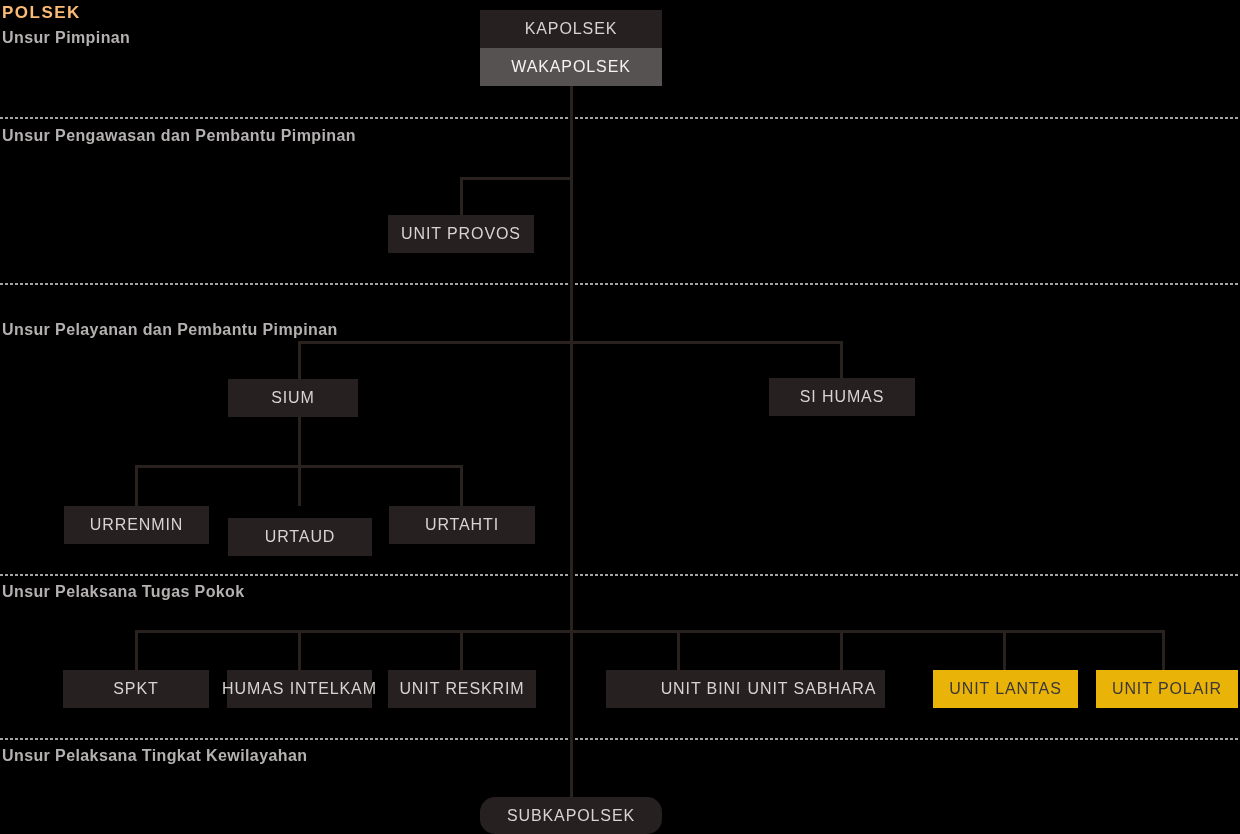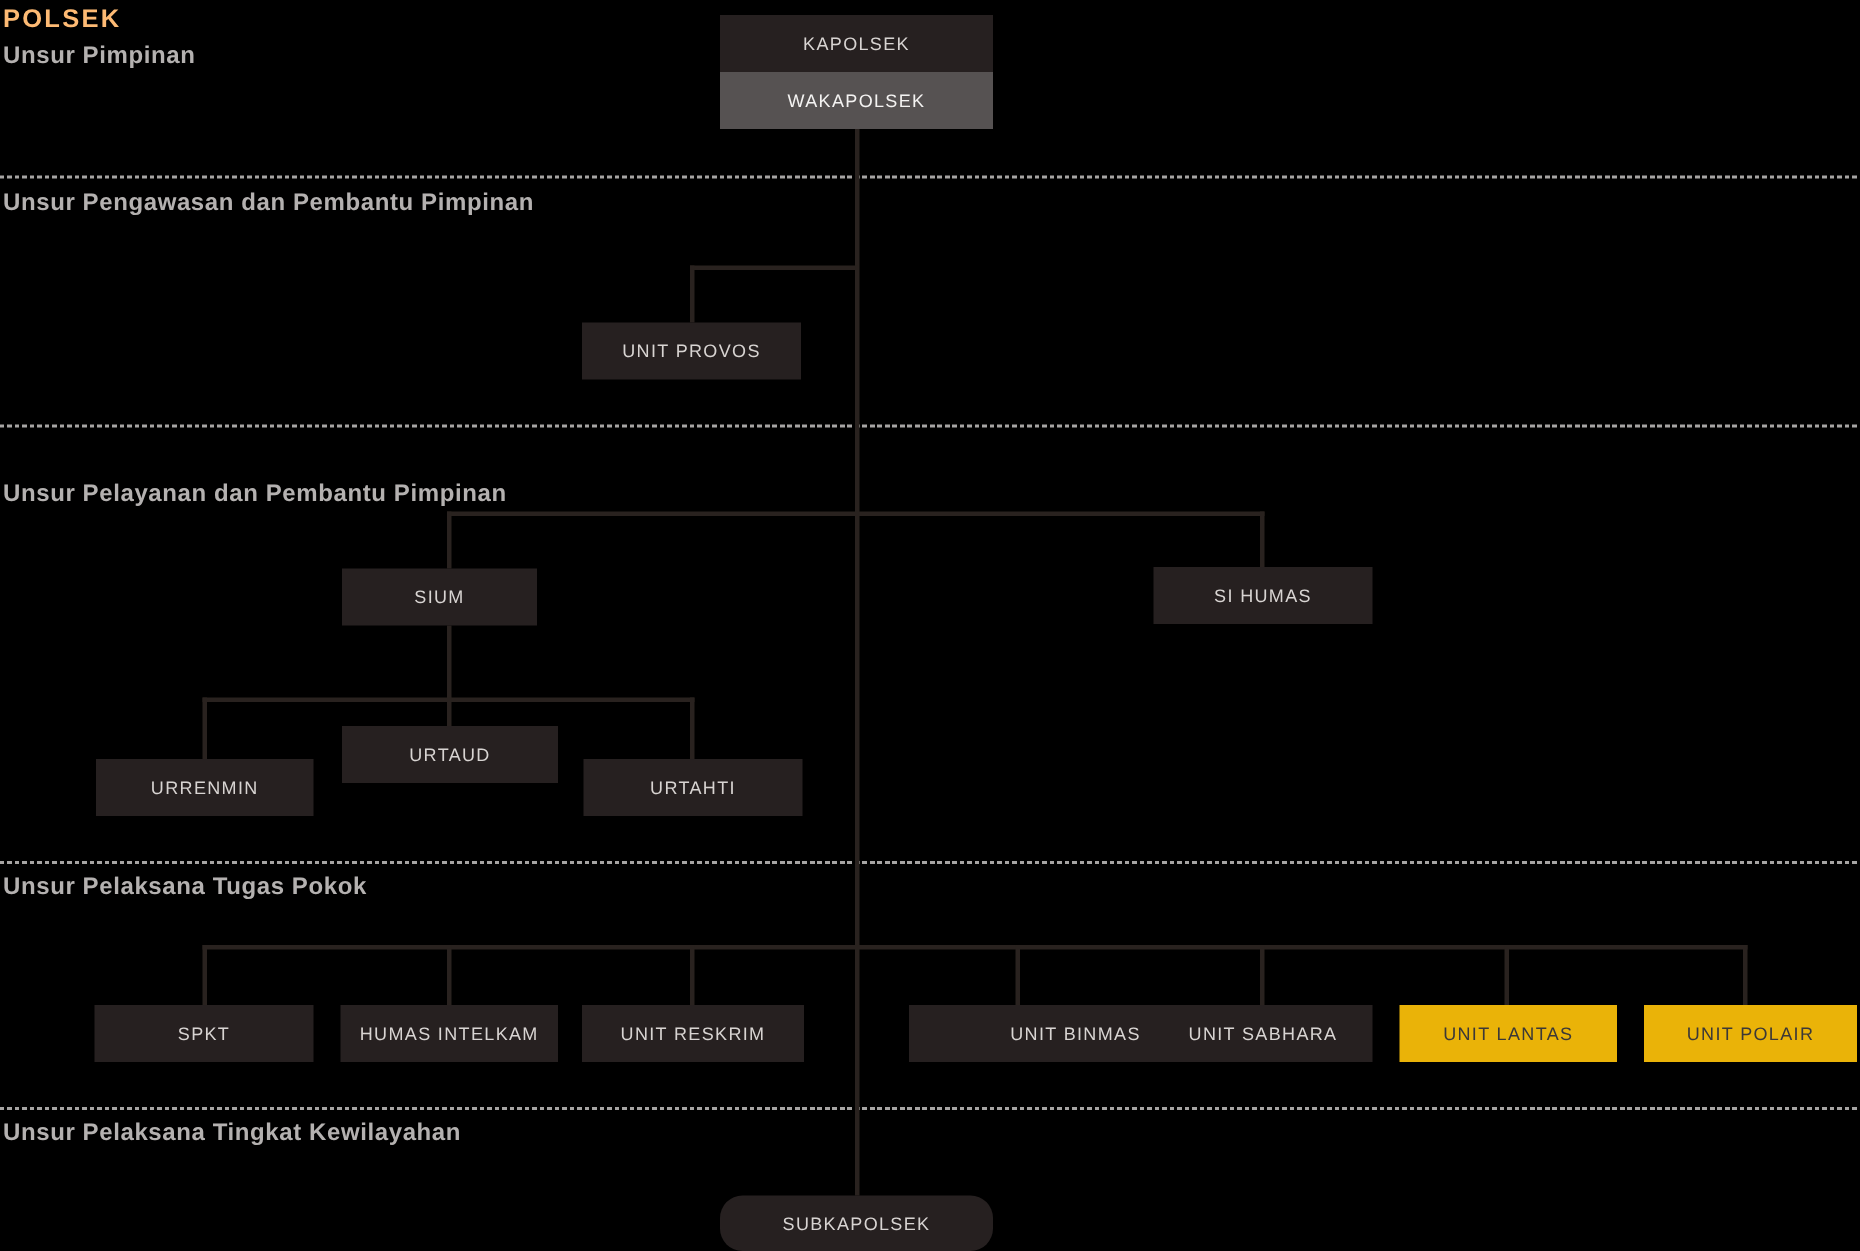--- a/index.html
+++ b/index.html
@@ -46,21 +46,21 @@
   }
   .line {
     position: absolute;
     background: #29221f;
   }
   .node {
     position: absolute;
     height: 38px;
     background: #262020;
     color: #d8d4d2;
-    font-size: 12px;
+    font-size: 16px;
     letter-spacing: 0.9px;
     display: flex;
     align-items: center;
     justify-content: center;
     white-space: nowrap;
   }
   .node.gray {
     background: #565252;
     color: #f4f3f2;
   }
@@ -111,26 +111,26 @@
   <div class="line" style="left: 1162px; top: 630px; width: 3px;   height: 40px;"></div>
 
   <div class="node" style="left: 480px; top: 10px;  width: 182px;">KAPOLSEK</div>
   <div class="node gray" style="left: 480px; top: 48px;  width: 182px;">WAKAPOLSEK</div>
 
   <div class="node" style="left: 388px; top: 215px; width: 146px;">UNIT PROVOS</div>
 
   <div class="node" style="left: 228px; top: 379px; width: 130px;">SIUM</div>
   <div class="node" style="left: 769px; top: 378px; width: 146px;">SI HUMAS</div>
   <div class="node" style="left: 64px;  top: 506px; width: 145px;">URRENMIN</div>
-  <div class="node" style="left: 228px; top: 484px; width: 144px;">URTAUD</div>
+  <div class="node" style="left: 228px; top: 518px; width: 144px;">URTAUD</div>
   <div class="node" style="left: 389px; top: 506px; width: 146px;">URTAHTI</div>
 
   <div class="node" style="left: 63px;   top: 670px; width: 146px;">SPKT</div>
   <div class="node" style="left: 227px;  top: 670px; width: 145px;">HUMAS INTELKAM</div>
   <div class="node" style="left: 388px;  top: 670px; width: 148px;">UNIT RESKRIM</div>
   <div class="node" style="left: 606px;  top: 670px; width: 146px; padding-left: 38px;">UNIT BINMAS</div>
-  <div class="node" style="left: 769px;  top: 670px; width: 146px;">UNIT SABHARA</div>
+  <div class="node" style="left: 739px;  top: 670px; width: 146px;">UNIT SABHARA</div>
   <div class="node light" style="left: 933px;  top: 670px; width: 145px;">UNIT LANTAS</div>
   <div class="node light" style="left: 1096px; top: 670px; width: 142px;">UNIT POLAIR</div>
 
   <div class="node" style="left: 480px; top: 797px; width: 182px; height: 37px; border-radius: 15px;">SUBKAPOLSEK</div>
 
 </div>
 
 </body></html>

